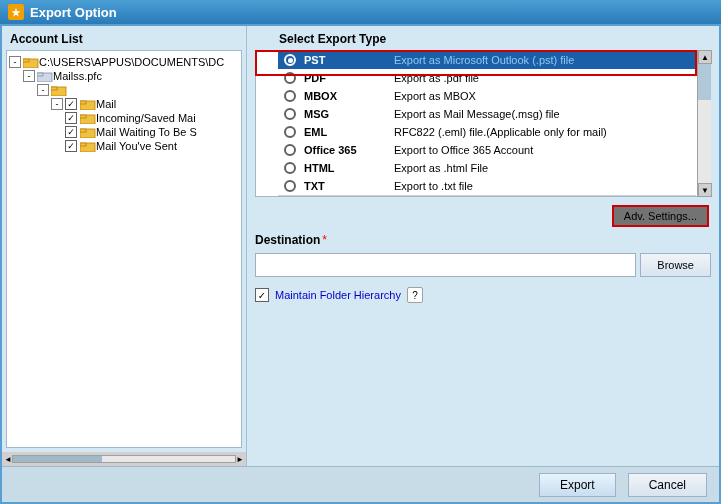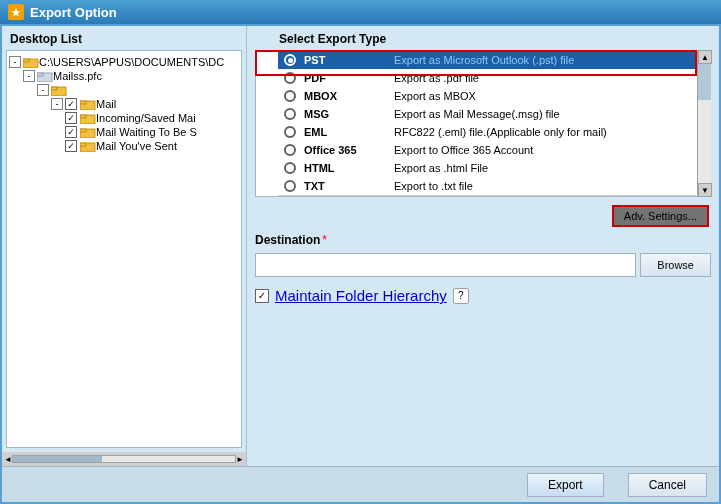--- a/index.html
+++ b/index.html
@@ -318,23 +318,22 @@
       height: 14px;
       border: 1px solid #606060;
       background: white;
       display: inline-flex;
       align-items: center;
       justify-content: center;
       cursor: pointer;
       font-size: 10px;
     }
     .maintain-label {
-      font-size: 15px;
+      font-size: 11px;
       color: #0000cc;
-      text-decoration: underline;
       cursor: pointer;
     }
     .help-badge {
       width: 16px;
       height: 16px;
       background: white;
       border: 1px solid #a0a0a0;
       border-radius: 2px;
       display: inline-flex;
       align-items: center;
@@ -345,21 +344,21 @@
 
     
     .footer {
       background: #c8dce8;
       border-top: 1px solid #a0b8c8;
       height: 36px;
       display: flex;
       align-items: center;
       justify-content: flex-end;
       padding: 0 12px;
-      gap: 24px;
+      gap: 12px;
     }
     .footer-btn {
       background: linear-gradient(to bottom, #f0f4f8, #d8e4f0);
       border: 1px solid #a0b0c8;
       padding: 4px 20px;
       font-size: 12px;
       cursor: pointer;
       min-width: 70px;
     }
     .footer-btn.primary {
@@ -374,21 +373,21 @@
 
 <div class="title-bar">
   <div class="title-bar-icon">★</div>
   <span>Export Option</span>
 </div>
 
 <div class="dialog">
   <div class="content-area">
 
     <div class="folder-panel">
-      <div class="panel-title">Desktop List</div>
+      <div class="panel-title">Account List</div>
       <div class="folder-tree">
 
         <div class="tree-item">
           <span class="tree-indent" style="display:inline-block;width:0px;"></span>
           <span class="expand-btn">-</span>
           <svg class="folder-svg" viewBox="0 0 16 12">
             <rect x="0" y="3" width="15" height="9" fill="#f0c040" stroke="#c08000" stroke-width="0.8"></rect>
             <rect x="0" y="3" width="6" height="3" fill="#f0c040" stroke="#c08000" stroke-width="0.8"></rect>
           </svg>
           <span class="item-label">C:\USERS\APPUS\DOCUMENTS\DC</span>

